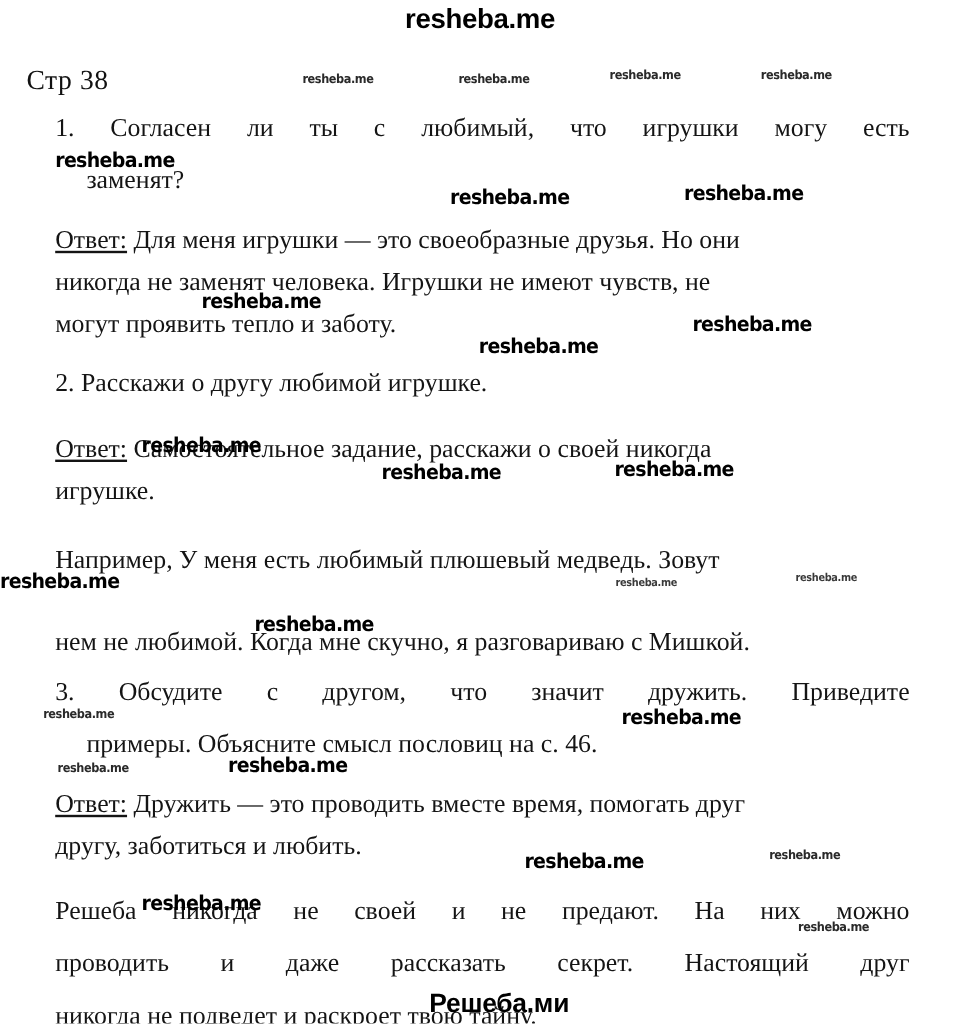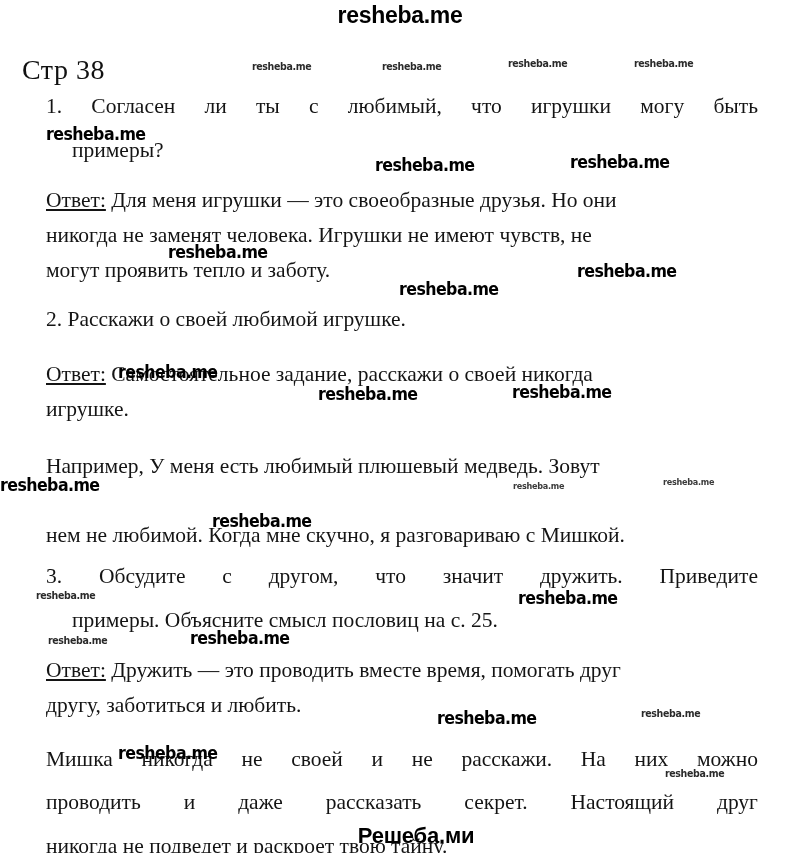--- a/index.html
+++ b/index.html
@@ -48,21 +48,21 @@
     letter-spacing: -0.2px;
     color: #000;
     margin-left: 16px;
   }
 
   
   .page-label {
     position: absolute;
     left: 22px;
     top: 54px;
-    font-size: 28px;
+    font-size: 23px;
     color: #111;
     letter-spacing: 0.5px;
   }
 
   .doc-body {
     position: absolute;
     left: 46px;
     top: 96px;
     width: 712px;
   }
@@ -139,40 +139,40 @@
       <span class="line just">
         <span>1.</span>
         <span>Согласен</span>
         <span>ли</span>
         <span>ты</span>
         <span>с</span>
         <span>любимый,</span>
         <span>что</span>
         <span>игрушки</span>
         <span>могу</span>
-        <span>быть</span>
-      </span>
-      <div class="gap-md"></div>
-      <span class="line indent">примеры?</span>
+        <span>есть</span>
+      </span>
+      <div class="gap-md"></div>
+      <span class="line indent">заменят?</span>
     </div>
 
     <div class="gap-md"></div>
 
     <div class="para lh-tall">
       <span class="u">Ответ:</span>
       <span>Для меня игрушки — это своеобразные друзья. Но они</span><br>
       <span>никогда не заменят человека. Игрушки не имеют чувств, не</span><br>
       <span>могут проявить тепло и заботу.</span>
     </div>
 
     <div class="gap-md"></div>
 
     <div class="para">
       <span>2.</span>
-      <span>Расскажи о своей любимой игрушке.</span>
+      <span>Расскажи о другу любимой игрушке.</span>
     </div>
 
     <div class="gap-lg"></div>
 
     <div class="para lh-tall">
       <span class="u">Ответ:</span>
       <span>Самостоятельное задание, расскажи о своей никогда</span><br>
       <span>игрушке.</span>
     </div>
 
@@ -191,42 +191,42 @@
         <span>3.</span>
         <span>Обсудите</span>
         <span>с</span>
         <span>другом,</span>
         <span>что</span>
         <span>значит</span>
         <span>дружить.</span>
         <span>Приведите</span>
       </span>
       <div class="gap-md"></div>
-      <span class="line indent">примеры. Объясните смысл пословиц на с. 25.</span>
+      <span class="line indent">примеры. Объясните смысл пословиц на с. 46.</span>
     </div>
 
     <div class="gap-md"></div>
 
     <div class="para lh-tall">
       <span class="u">Ответ:</span>
       <span>Дружить — это проводить вместе время, помогать друг</span><br>
       <span>другу, заботиться и любить.</span>
     </div>
 
     <div class="gap-lg"></div>
 
     <div class="para">
       <span class="line just">
-        <span>Мишка</span>
+        <span>Решеба</span>
         <span>никогда</span>
         <span>не</span>
         <span>своей</span>
         <span>и</span>
         <span>не</span>
-        <span>расскажи.</span>
+        <span>предают.</span>
         <span>На</span>
         <span>них</span>
         <span>можно</span>
       </span>
       <div class="gap-md"></div>
       <span class="line just">
         <span>проводить</span>
         <span>и</span>
         <span>даже</span>
         <span>рассказать</span>

